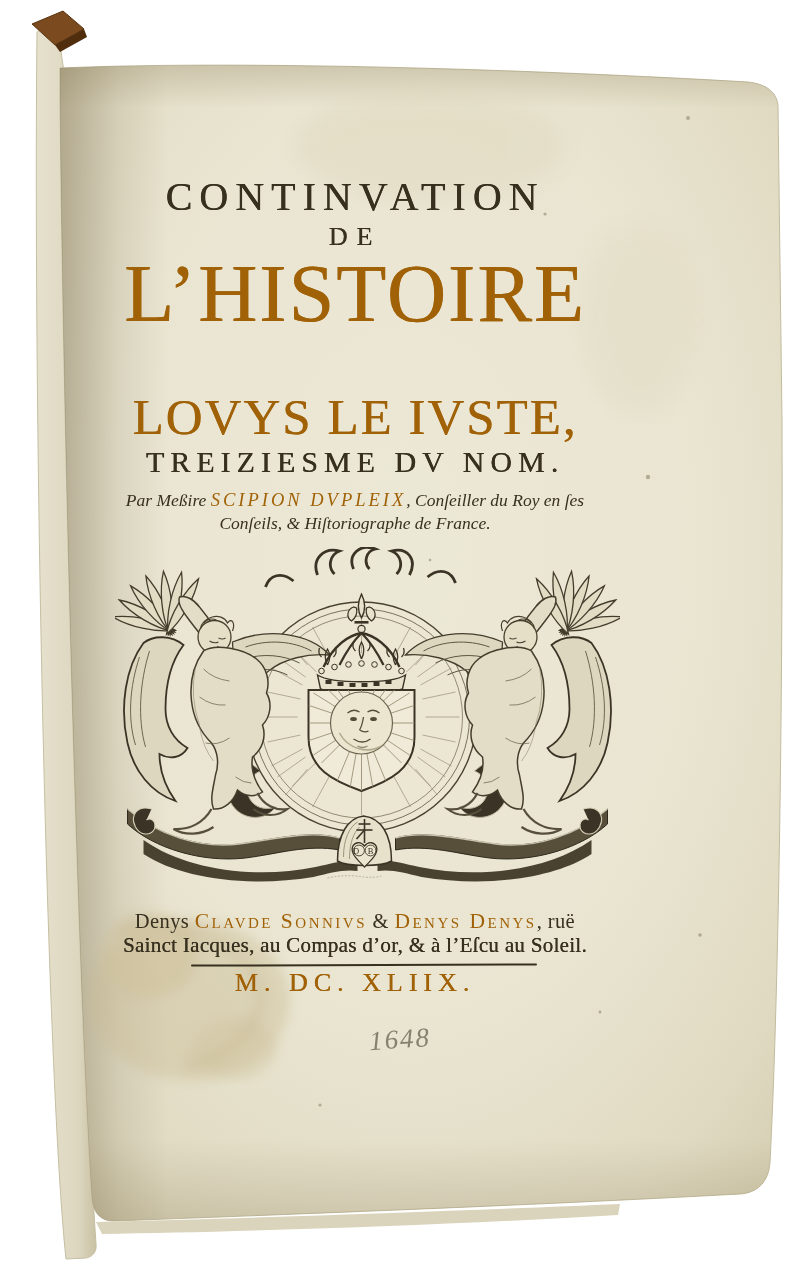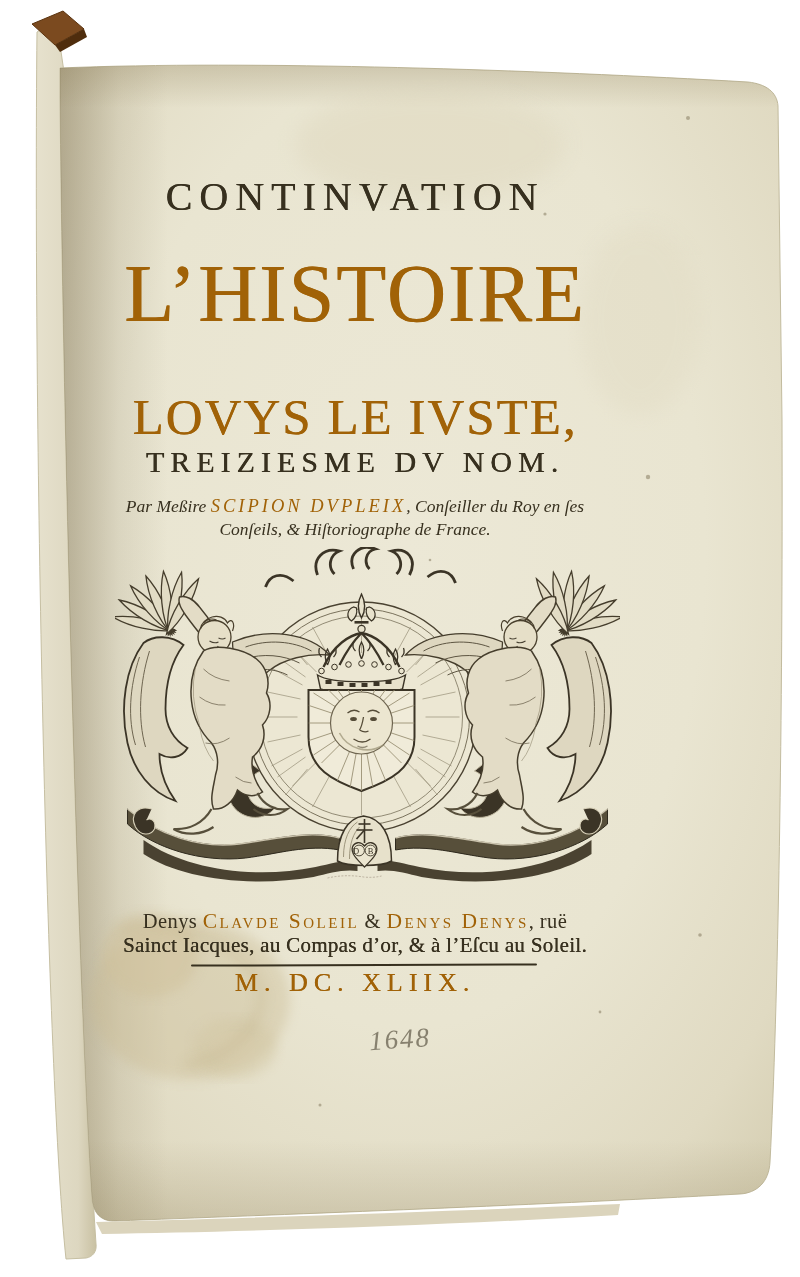--- a/index.html
+++ b/index.html
@@ -10,21 +10,21 @@
   .txt{position:absolute;left:70px;width:570px;text-align:center;color:#37301f;z-index:3;
        line-height:1.05;white-space:nowrap;}
   .red{color:#a16207;}
   .series   {top:176px;font-size:40px;letter-spacing:7px;text-shadow:.3px 0 0 currentColor;}
   .conn     {top:223px;font-size:26px;letter-spacing:9px;text-shadow:.3px 0 0 currentColor;}
   .maintitle{top:251px;font-size:82px;letter-spacing:2px;text-shadow:.5px 0 0 currentColor;}
   .sub1     {top:349px;font-size:41px;letter-spacing:5px;text-shadow:.3px 0 0 currentColor;}
   .sub2     {top:391px;font-size:51px;letter-spacing:2px;text-shadow:.4px 0 0 currentColor;}
   .sub3     {top:446px;font-size:30px;letter-spacing:6px;text-shadow:.3px 0 0 currentColor;}
   .byline   {top:488px;font-size:17.5px;font-style:italic;line-height:1.3;white-space:normal;
-             width:480px;left:115px;margin-top:6px;}
+             width:480px;left:115px;}
   .byline .author{font-style:italic;font-size:18.5px;letter-spacing:3px;}
   .city     {top:881px;font-size:27px;letter-spacing:9px;text-shadow:.3px 0 0 currentColor;}
   .chezline {top:910px;font-size:20.5px;letter-spacing:.4px;}
   .chezline .pub{font-variant:small-caps;letter-spacing:2.5px;font-size:21.5px;}
   .address  {top:934px;font-size:21px;letter-spacing:.3px;text-shadow:.2px 0 0 currentColor;}
   .rule{position:absolute;left:191px;top:964px;width:346px;height:2.4px;background:#37301f;
         z-index:3;transform:rotate(-.2deg);border-radius:2px;}
   .dateline {top:969px;font-size:26px;letter-spacing:6px;text-shadow:.3px 0 0 currentColor;}
   .privilege{top:999px;font-size:17.5px;font-style:italic;letter-spacing:3.5px;
              text-shadow:.3px 0 0 currentColor;}
@@ -276,30 +276,31 @@
       <path d="M247,320 C239,312 233,306 235,300 C237,295 243,294 247,299 C251,294 257,295 259,300 C261,306 255,312 247,320 Z" fill="#ece6d0" stroke="#3b3426" stroke-width="1.3"></path>
       <circle cx="241.5" cy="303.5" r="5.4" fill="none" stroke="#3b3426" stroke-width=".9"></circle>
       <circle cx="253" cy="303.5" r="5.4" fill="none" stroke="#3b3426" stroke-width=".9"></circle>
       <text x="247.3" y="307" font-size="8.5" letter-spacing="3.2" text-anchor="middle" fill="#3b3426" font-family="Liberation Serif, DejaVu Serif, serif">D B</text>
     </g>
 
     <path d="M210,331 q18,-4 36,-1 q10,1 18,-1" fill="none" stroke="#8a7a6a" stroke-width=".9" opacity=".55" stroke-dasharray="2,1.5"></path>
   </svg>
 
   <div class="txt series">CONTINVATION</div>
+  <div class="txt conn">DE</div>
   <div class="txt maintitle red">L’HISTOIRE</div>
   <div class="txt sub2 red">LOVYS LE IVSTE,</div>
   <div class="txt sub3">TREIZIESME DV NOM.</div>
 
   <div class="txt byline"><span>Par Meßire </span><span class="red author">SCIPION DVPLEIX</span><span>, Conſeiller du Roy en</span>
     <span>ſes Conſeils, &amp; Hiſtoriographe de France.</span>
   </div>
 
 
-  <div class="txt chezline"><span>Denys </span><span class="red pub">Clavde Soleil</span><span> &amp; </span><span class="red pub">Denys Denys</span><span>, ruë</span></div>
+  <div class="txt chezline"><span>Denys </span><span class="red pub">Clavde Sonnivs</span><span> &amp; </span><span class="red pub">Denys Denys</span><span>, ruë</span></div>
 
   <div class="txt address">Sainct Iacques, au Compas d’or, &amp; à l’Eſcu au Soleil.</div>
 
   <div class="rule"></div>
 
   <div class="txt dateline red">M. DC. XLIIX.</div>
 
   <div class="pencil">1648</div>
 
 </div>

